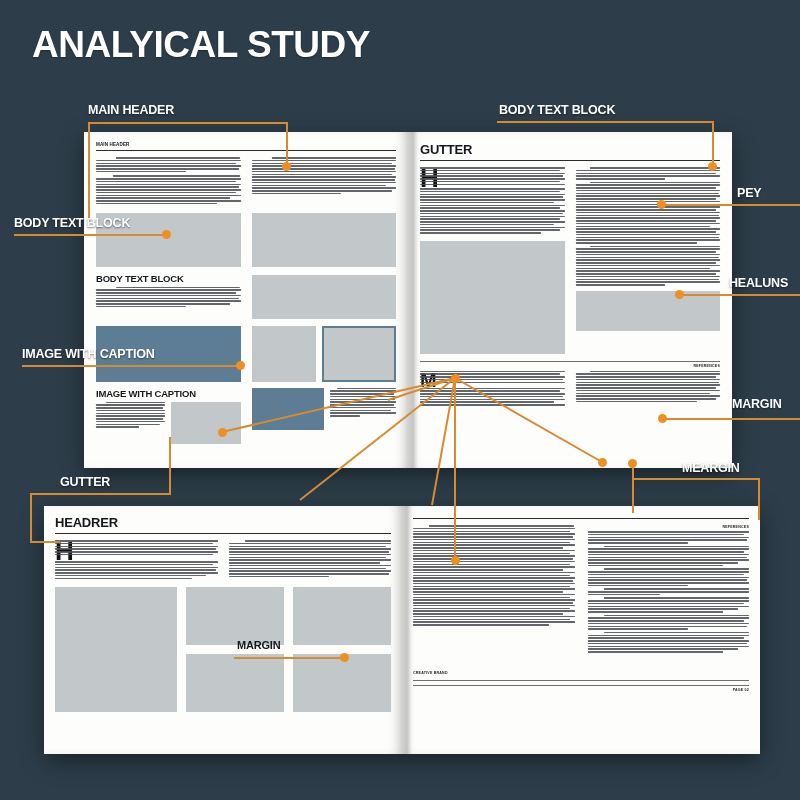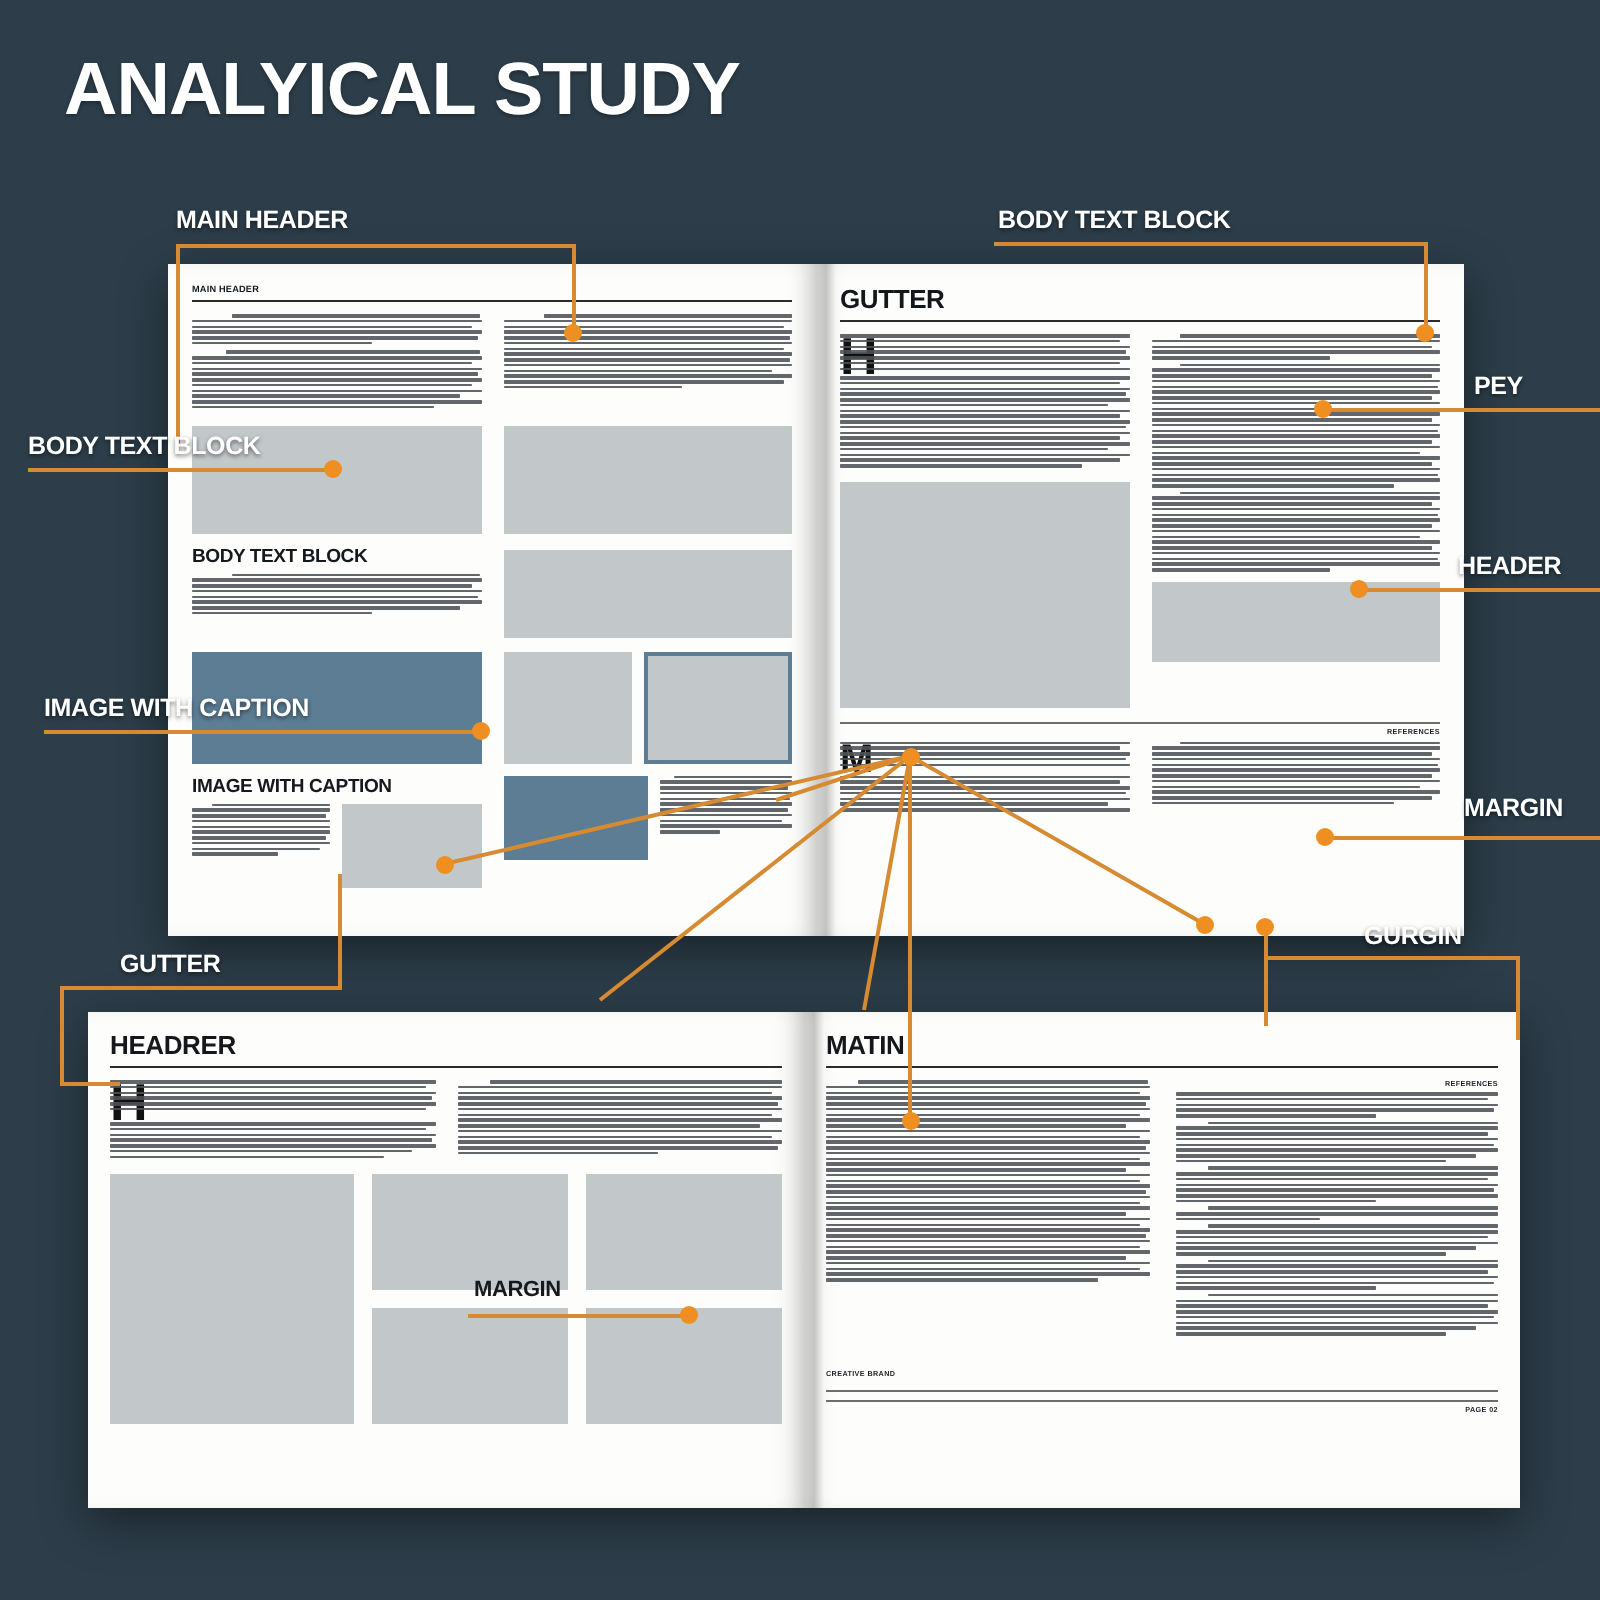--- a/index.html
+++ b/index.html
@@ -418,21 +418,20 @@
           <div style="flex:1;display:flex;flex-direction:column;gap:9px;">
             <div class="imgbox" style="height:58px"></div>
             <div class="imgbox" style="height:58px"></div>
           </div>
         </div>
       </div>
     </div>
 
     <div class="page right">
       <div class="pg-pad tight">
-        <div class="pg-head big">MATIN</div>
         <div class="rule" style="margin-bottom:6px;"></div>
 
         <div class="cols" style="gap:13px;">
           <div class="col txt dense">
             <i class="s4" style="margin-left:10%;width:90%"></i>
               <i class="s1"></i>
               <i class="s2"></i>
               <i class="s1"></i>
               <i class="s3"></i>
               <i class="s1"></i>
@@ -549,29 +548,29 @@
 
   <div class="callout-label" style="left:499px; top:103px;">BODY TEXT BLOCK</div>
   <div class="lead h" style="left:497px; top:121px; width:217px;"></div>
   <div class="lead v" style="left:712px; top:121px; height:44px;"></div>
   <div class="dot" style="left:708px; top:162px;"></div>
 
   <div class="callout-label" style="left:737px; top:186px;">PEY</div>
   <div class="lead h" style="left:661px; top:204px; width:139px;"></div>
   <div class="dot" style="left:657px; top:200px;"></div>
 
-  <div class="callout-label" style="left:729px; top:276px;">HEADER</div>
+  <div class="callout-label" style="left:729px; top:276px;">HEALUNS</div>
   <div class="lead h" style="left:679px; top:294px; width:121px;"></div>
   <div class="dot" style="left:675px; top:290px;"></div>
 
   <div class="callout-label" style="left:732px; top:397px;">MARGIN</div>
   <div class="lead h" style="left:662px; top:418px; width:138px;"></div>
   <div class="dot" style="left:658px; top:414px;"></div>
 
-  <div class="callout-label" style="left:682px; top:461px;">GURGIN</div>
+  <div class="callout-label" style="left:682px; top:461px;">MEARGIN</div>
   <div class="lead v" style="left:632px; top:463px; height:50px;"></div>
   <div class="lead h" style="left:632px; top:478px; width:0px;"></div>
   <div class="lead h" style="left:632px; top:478px; width:0;"></div>
   <div class="lead v" style="left:758px; top:478px; height:42px;"></div>
   <div class="lead h" style="left:632px; top:478px; width:128px;"></div>
   <div class="dot" style="left:628px; top:459px;"></div>
 
   <div class="callout-label" style="left:60px; top:475px;">GUTTER</div>
   <div class="lead h" style="left:30px; top:493px; width:141px;"></div>
   <div class="lead v" style="left:30px; top:493px; height:50px;"></div>

